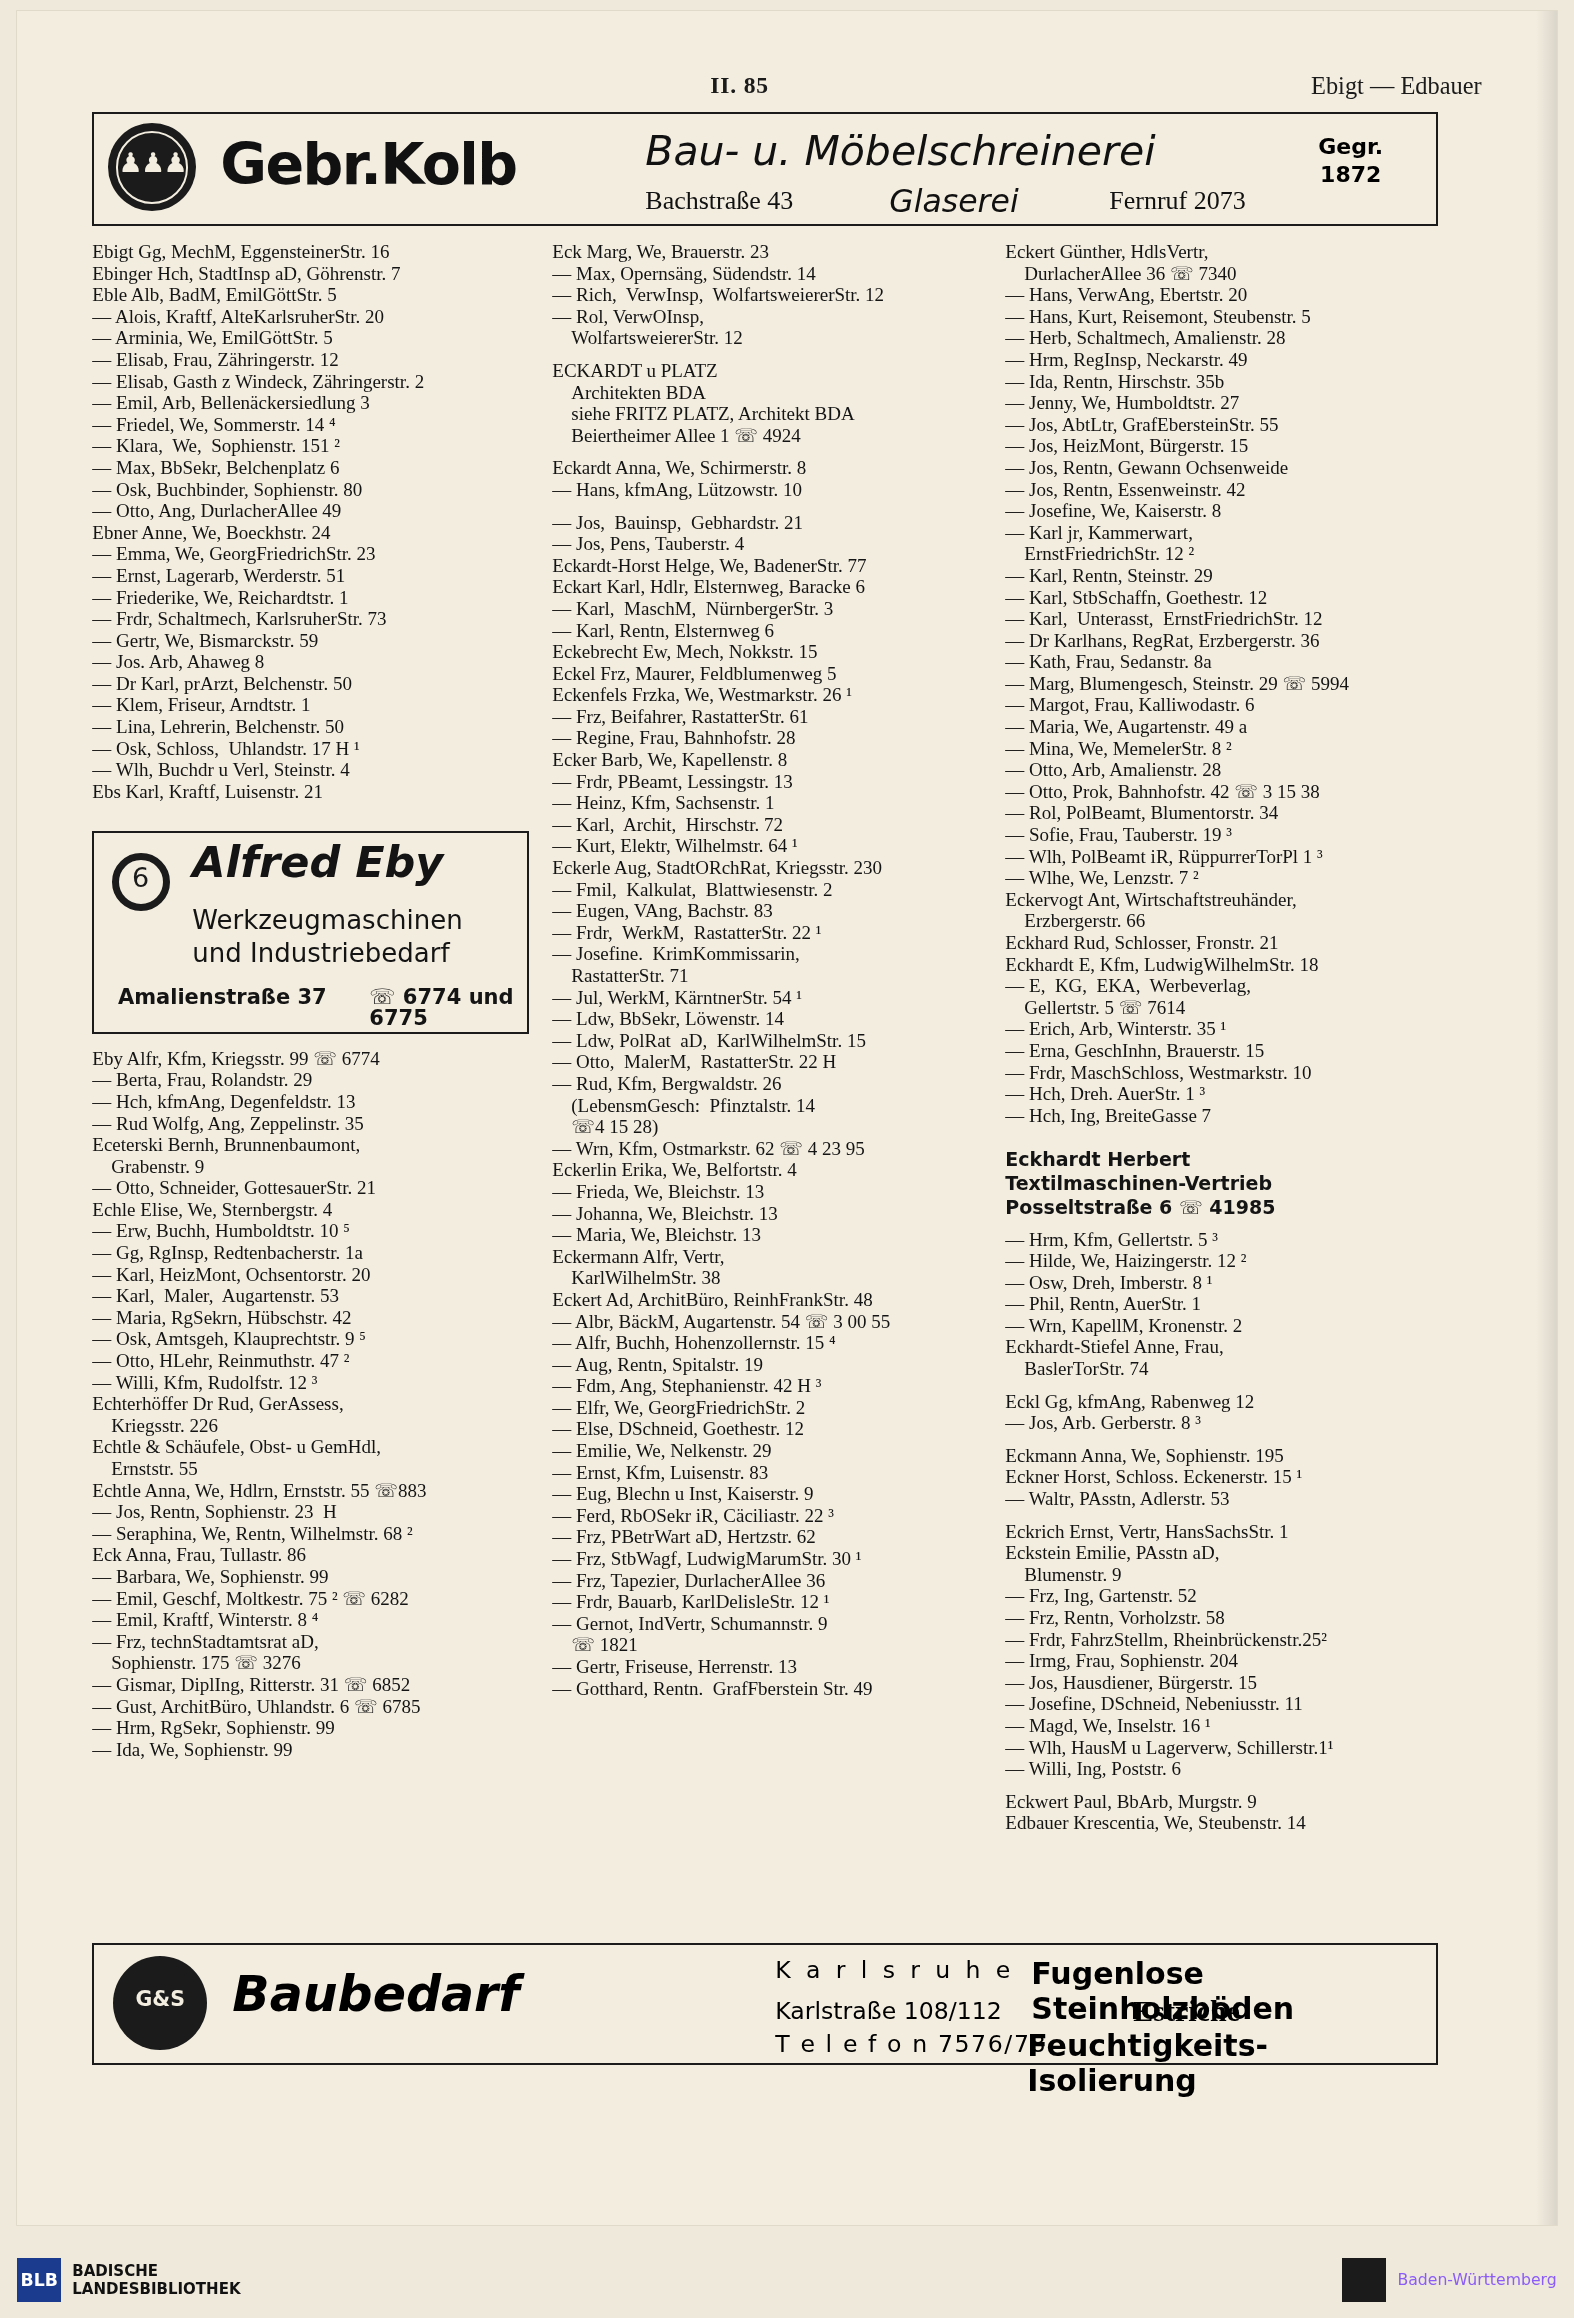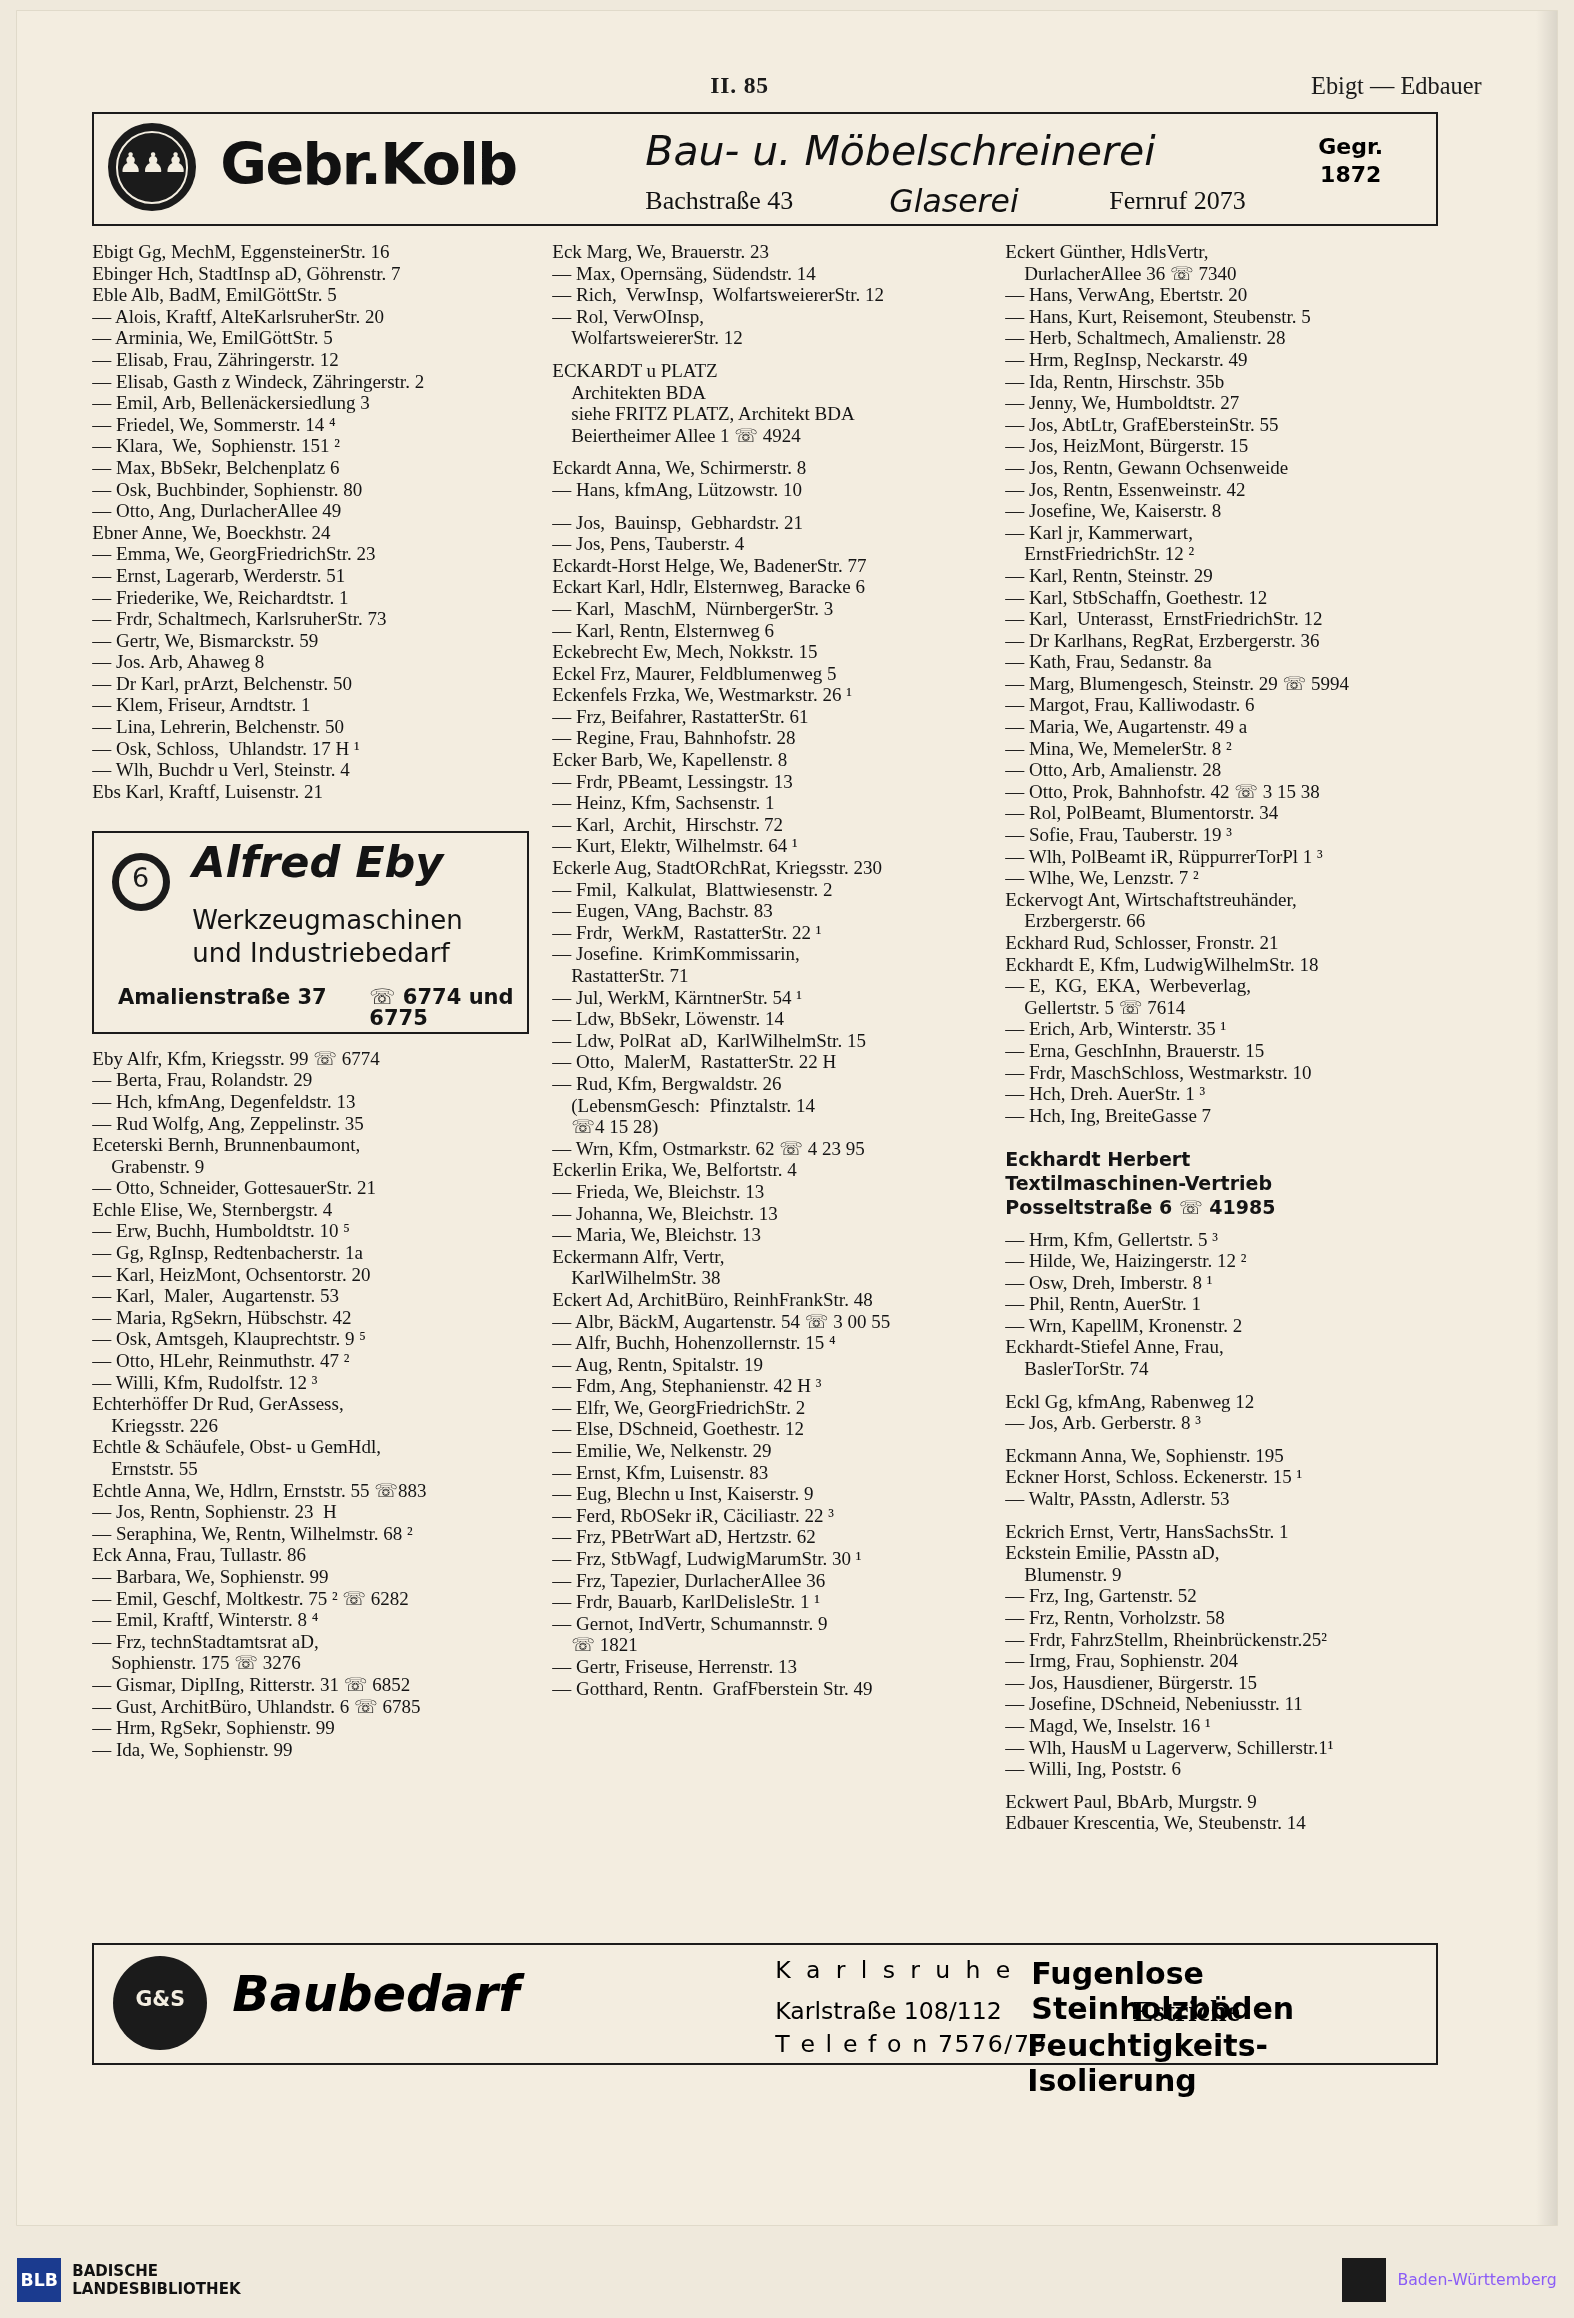--- a/index.html
+++ b/index.html
@@ -349,21 +349,21 @@
             <div class="e">— Fdm, Ang, Stephanienstr. 42 H ³</div>
             <div class="e">— Elfr, We, GeorgFriedrichStr. 2</div>
             <div class="e">— Else, DSchneid, Goethestr. 12</div>
             <div class="e">— Emilie, We, Nelkenstr. 29</div>
             <div class="e">— Ernst, Kfm, Luisenstr. 83</div>
             <div class="e">— Eug, Blechn u Inst, Kaiserstr. 9</div>
             <div class="e">— Ferd, RbOSekr iR, Cäciliastr. 22 ³</div>
             <div class="e">— Frz, PBetrWart aD, Hertzstr. 62</div>
             <div class="e">— Frz, StbWagf, LudwigMarumStr. 30 ¹</div>
             <div class="e">— Frz, Tapezier, DurlacherAllee 36</div>
-            <div class="e">— Frdr, Bauarb, KarlDelisleStr. 1 ¹</div>
+            <div class="e">— Frdr, Bauarb, KarlDelisleStr. 12 ¹</div>
             <div class="e">— Gernot, IndVertr, Schumannstr. 9</div>
             <div class="e">    ☏ 1821</div>
             <div class="e">— Gertr, Friseuse, Herrenstr. 13</div>
             <div class="e">— Gotthard, Rentn.  GrafFberstein Str. 49</div>
             <div class="blank"></div>
           </div>
         </div>
       <div class="col c3">
           <div>
             <div class="e">Eckert Günther, HdlsVertr,</div>

